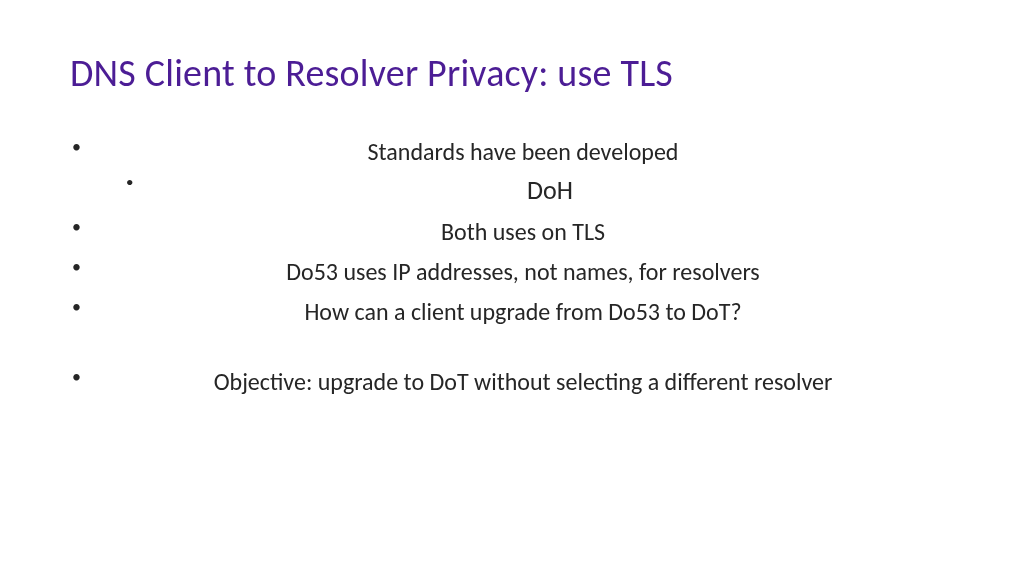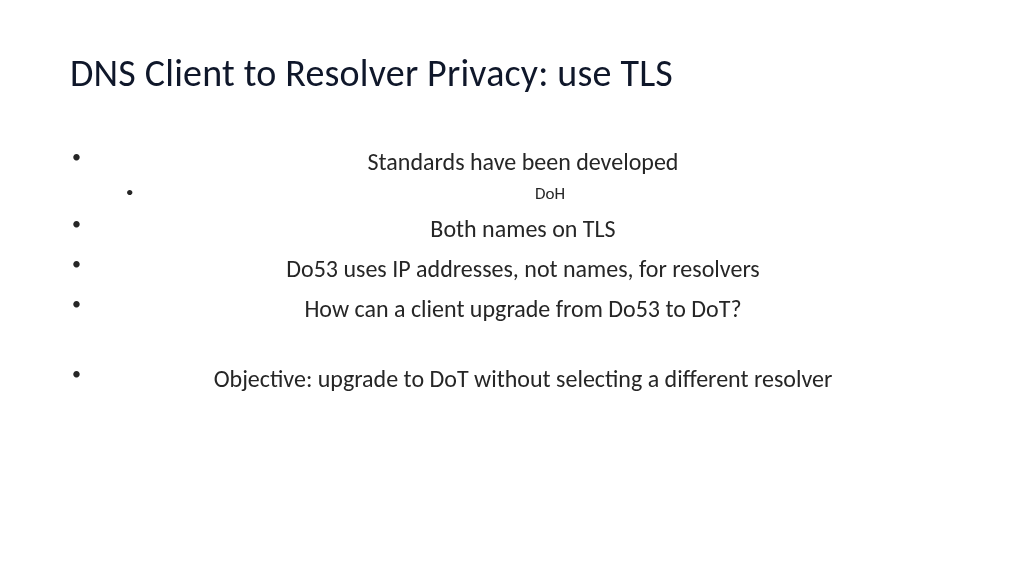--- a/index.html
+++ b/index.html
@@ -12,22 +12,22 @@
       height: 576px;
       background: #ffffff;
       font-family: Calibri, "Segoe UI", Arial, sans-serif;
       color: #000000;
       padding: 50px 70px 40px 70px;
       overflow: hidden;
     }
     .title {
       font-size: 38px;
       font-weight: 400;
-      color: #0f172a;
-      margin-bottom: 48px;
+      color: #4c1d95;
+      margin-bottom: 38px;
       letter-spacing: 0.2px;
     }
     ul.level1 {
       list-style: none;
       padding-left: 0;
       text-align: center;
     }
     ul.level1 > li {
       font-size: 24px;
       color: #262626;
@@ -43,21 +43,21 @@
       top: 0;
       font-size: 18px;
       color: #262626;
     }
     ul.level2 {
       list-style: none;
       padding-left: 0;
       margin-top: 2px;
     }
     ul.level2 > li {
-      font-size: 17px;
+      font-size: 26px;
       color: #262626;
       line-height: 1.45;
       position: relative;
       padding-left: 54px;
       margin-bottom: 2px;
     }
     ul.level2 > li::before {
       content: "•";
       position: absolute;
       left: 34px;
@@ -80,21 +80,21 @@
 <ul class="level1">
   <li>
     <span>Standards have been developed</span>
     <ul class="level2">
       <li>
         <span>DoH</span>
       </li>
     </ul>
   </li>
   <li>
-    <span>Both names on TLS</span>
+    <span>Both uses on TLS</span>
   </li>
   <li>
     <span>Do53 uses IP addresses, not names, for resolvers</span>
   </li>
   <li>
     <span>How can a client upgrade from Do53 to DoT?</span>
   </li>
 </ul>
 
 <div class="spacer"></div>

